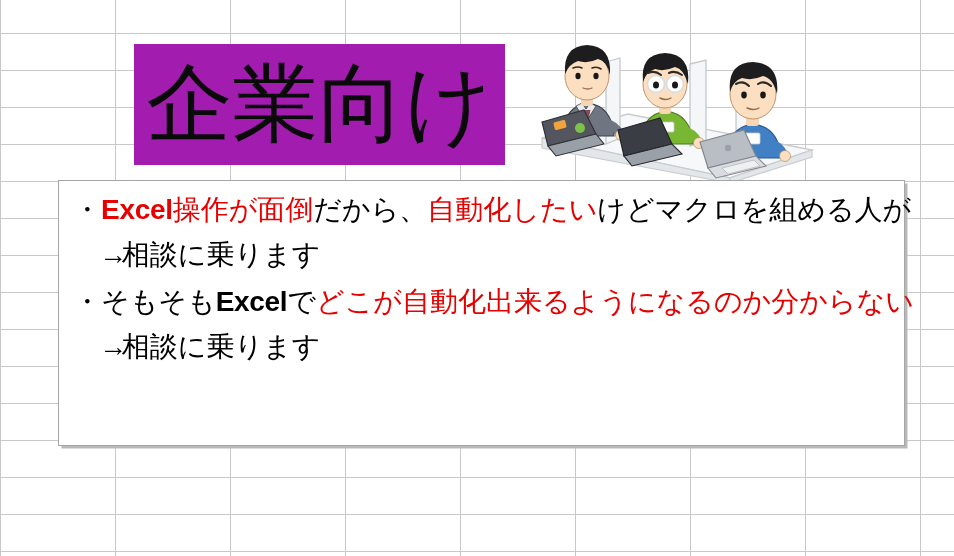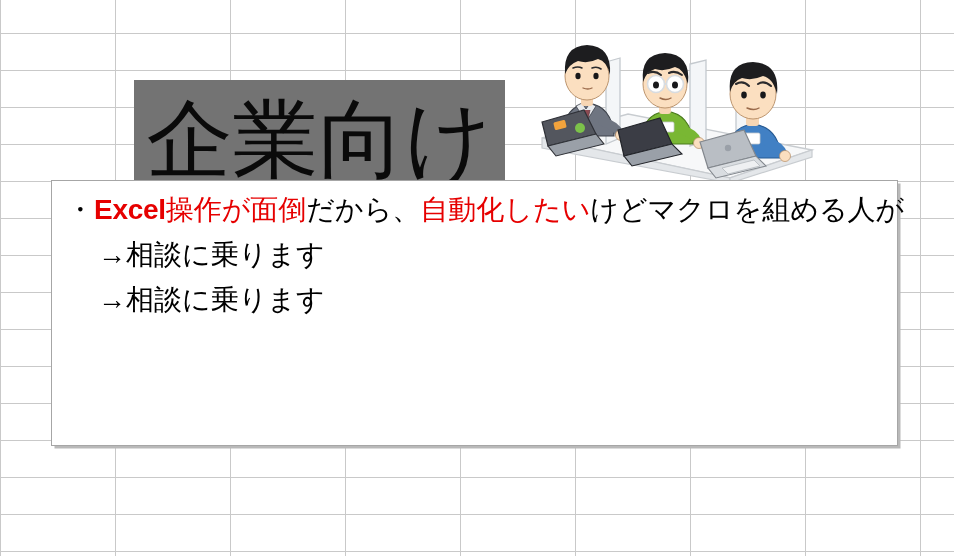--- a/index.html
+++ b/index.html
@@ -28,26 +28,25 @@
     z-index: 0;
   }
 
   
   #title-block {
     position: absolute;
     left: 134px;
     top: 44px;
     width: 371px;
     height: 121px;
-    background: #737373;
+    background: #a21caf;
     z-index: 3;
     display: flex;
     align-items: center;
     justify-content: center;
-    margin-top: 36px;
   }
   #title-text {
     font-family: "DejaVu Serif", "Liberation Serif", serif;
     font-size: 86px;
     line-height: 1;
     color: #0a0a0a;
     letter-spacing: 0px;
     white-space: nowrap;
     font-weight: 400;
     transform: translateY(-2px);
@@ -60,21 +59,21 @@
     top: 18px;
     width: 280px;
     height: 165px;
     z-index: 4;
   }
   #illustration svg { display: block; }
 
   
   #body-box {
     position: absolute;
-    left: 51px;
+    left: 58px;
     top: 180px;
     width: 847px;
     height: 266px;
     background: #ffffff;
     border: 1.5px solid #a6a6a6;
     box-shadow: 3px 3px 0 -0.5px #b9b9b9;
     z-index: 5;
     box-sizing: border-box;
     padding: 6px 0 0 0;
   }
@@ -91,21 +90,21 @@
   .body-line.l3 { padding-left: 46px; }
   .body-line.l4 { padding-left: 14px; }
   .body-line.l5 { padding-left: 46px; }
   .red  { color: #e60000; }
   .blk  { color: #000000; }
   .latin {
     font-family: "Liberation Sans", "DejaVu Sans", sans-serif;
     font-weight: bold;
     letter-spacing: -0.3px;
   }
-  .arrow { font-family: Liberation Sans, sans-serif; }
+  .arrow { font-family: Liberation Mono, monospace; }
 </style>
 </head>
 <body>
 
 <div id="sheet-grid"></div>
 
 <div id="title-block">
   <div id="title-text">企業向け</div>
 </div>
 
@@ -201,16 +200,19 @@
   </svg>
 </div>
 
 <div id="body-box">
   <div class="body-line l1">
     <span class="blk">・</span><span class="red latin">Excel</span><span class="red">操作が面倒</span><span class="blk">だから、</span><span class="red">自動化したい</span><span class="blk">けどマクロを組める人が</span>
   </div>
   <div class="body-line l3">
     <span class="blk arrow">→相談に乗ります</span>
   </div>
+  <div class="body-line l4">
+    <span class="blk">・そもそも</span><span class="blk latin">Excel</span><span class="blk">で</span><span class="red">どこが自動化出来るようになるのか分からない</span>
+  </div>
   <div class="body-line l5">
     <span class="blk arrow">→相談に乗ります</span>
   </div>
 </div>
 
 </body></html>

